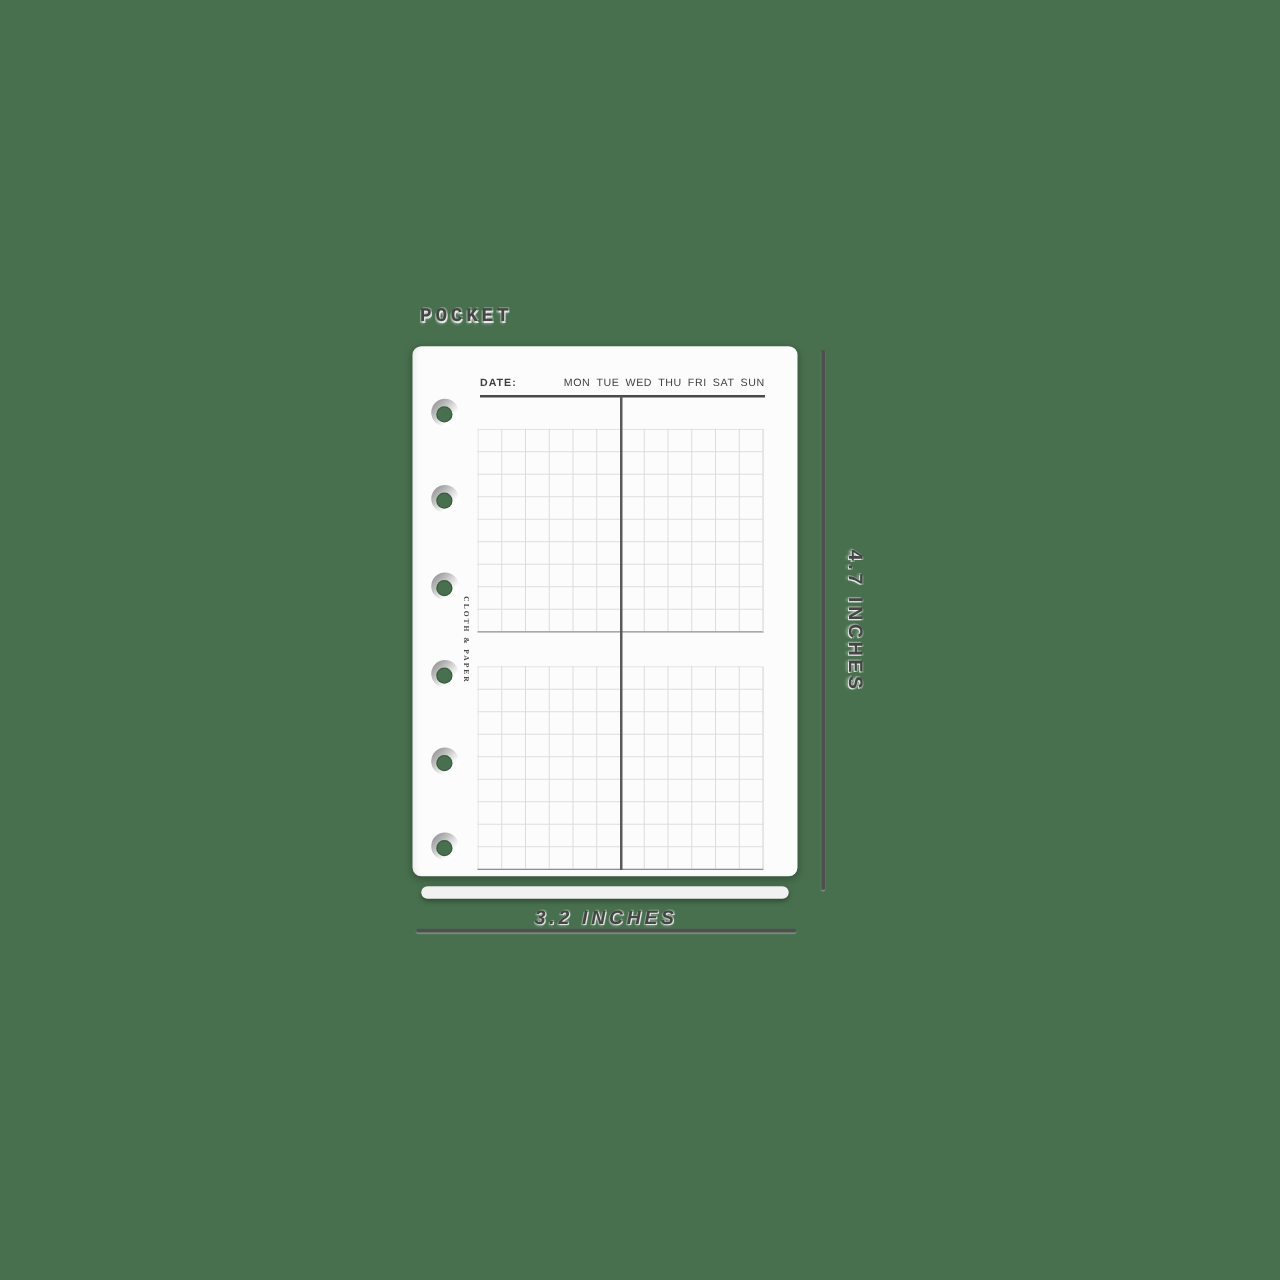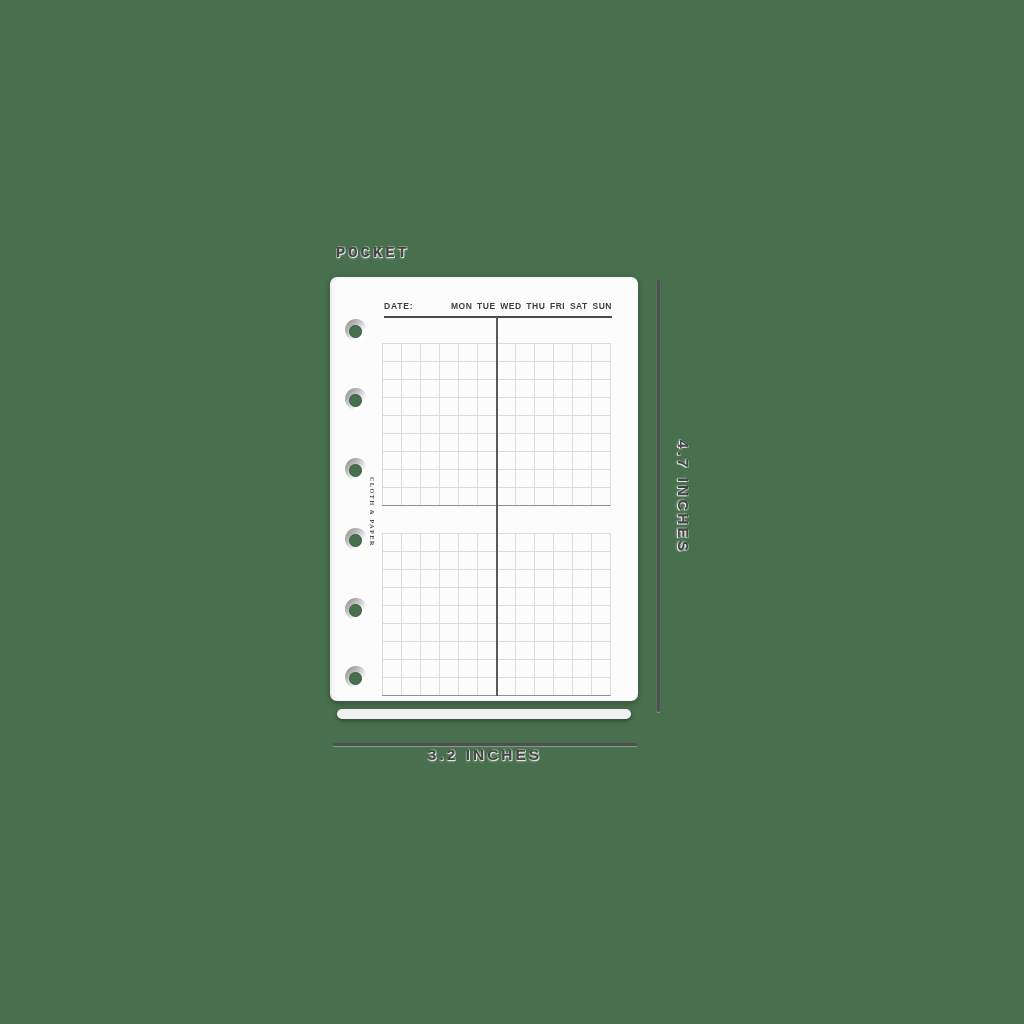--- a/index.html
+++ b/index.html
@@ -33,21 +33,21 @@
   .dim-line-h{
     position:absolute;left:333px;top:743px;width:304px;height:2.5px;
     background:#4f4f4f;border-radius:2px;
     box-shadow:0 1px 1px rgba(255,255,255,0.35);
   }
   .label-pocket{left:336px;top:244px;font-family:Liberation Mono, monospace;}
   .label-height{
     left:683px;top:497px;
     transform:translate(-50%,-50%) rotate(90deg);
   }
-  .label-width{left:485px;top:746px;transform:translateX(-50%);}
+  .label-width{left:485px;top:726px;transform:translateX(-50%);font-style:italic;}
 
   
   .under-sheet{
     position:absolute;left:337px;top:709px;width:294px;height:10px;
     background:#f1f1f1;border-radius:5px;
     box-shadow:0 2px 4px rgba(0,0,0,0.35);
     z-index:1;
   }
   .page{
     position:absolute;left:330px;top:277px;width:308px;height:424px;
@@ -91,21 +91,21 @@
     color:#3f3f3f;
   }
   .date-label{
     font-size:8.5px;font-weight:600;letter-spacing:0.8px;
   }
   .days{
     margin-left:auto;width:161px;
     display:flex;justify-content:space-between;
   }
   .day{
-    font-size:8.5px;font-weight:700;letter-spacing:0.5px;
+    font-size:8.5px;font-weight:400;letter-spacing:0.5px;
   }
   .header-rule{
     position:absolute;left:54px;top:39px;width:228px;height:1.5px;
     background:#4a4a4a;
   }
 
   
   .grid{
     position:absolute;left:52px;width:228px;height:162px;
     background-image:

